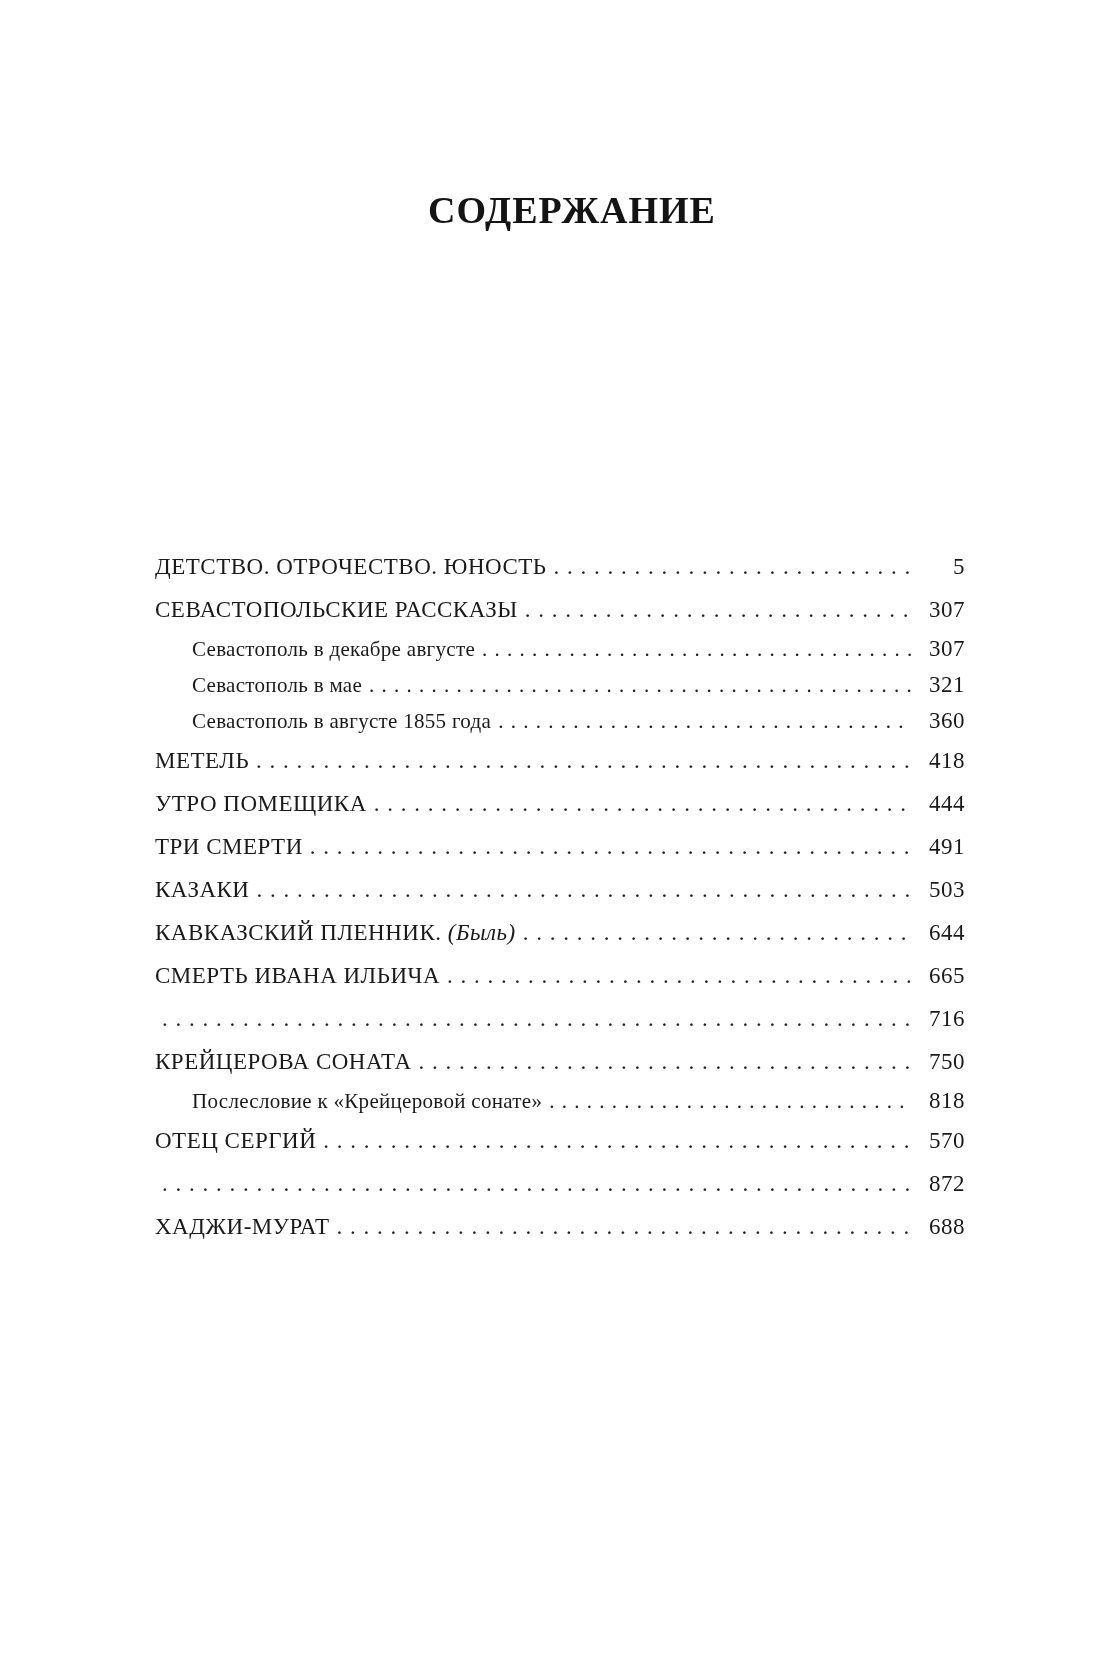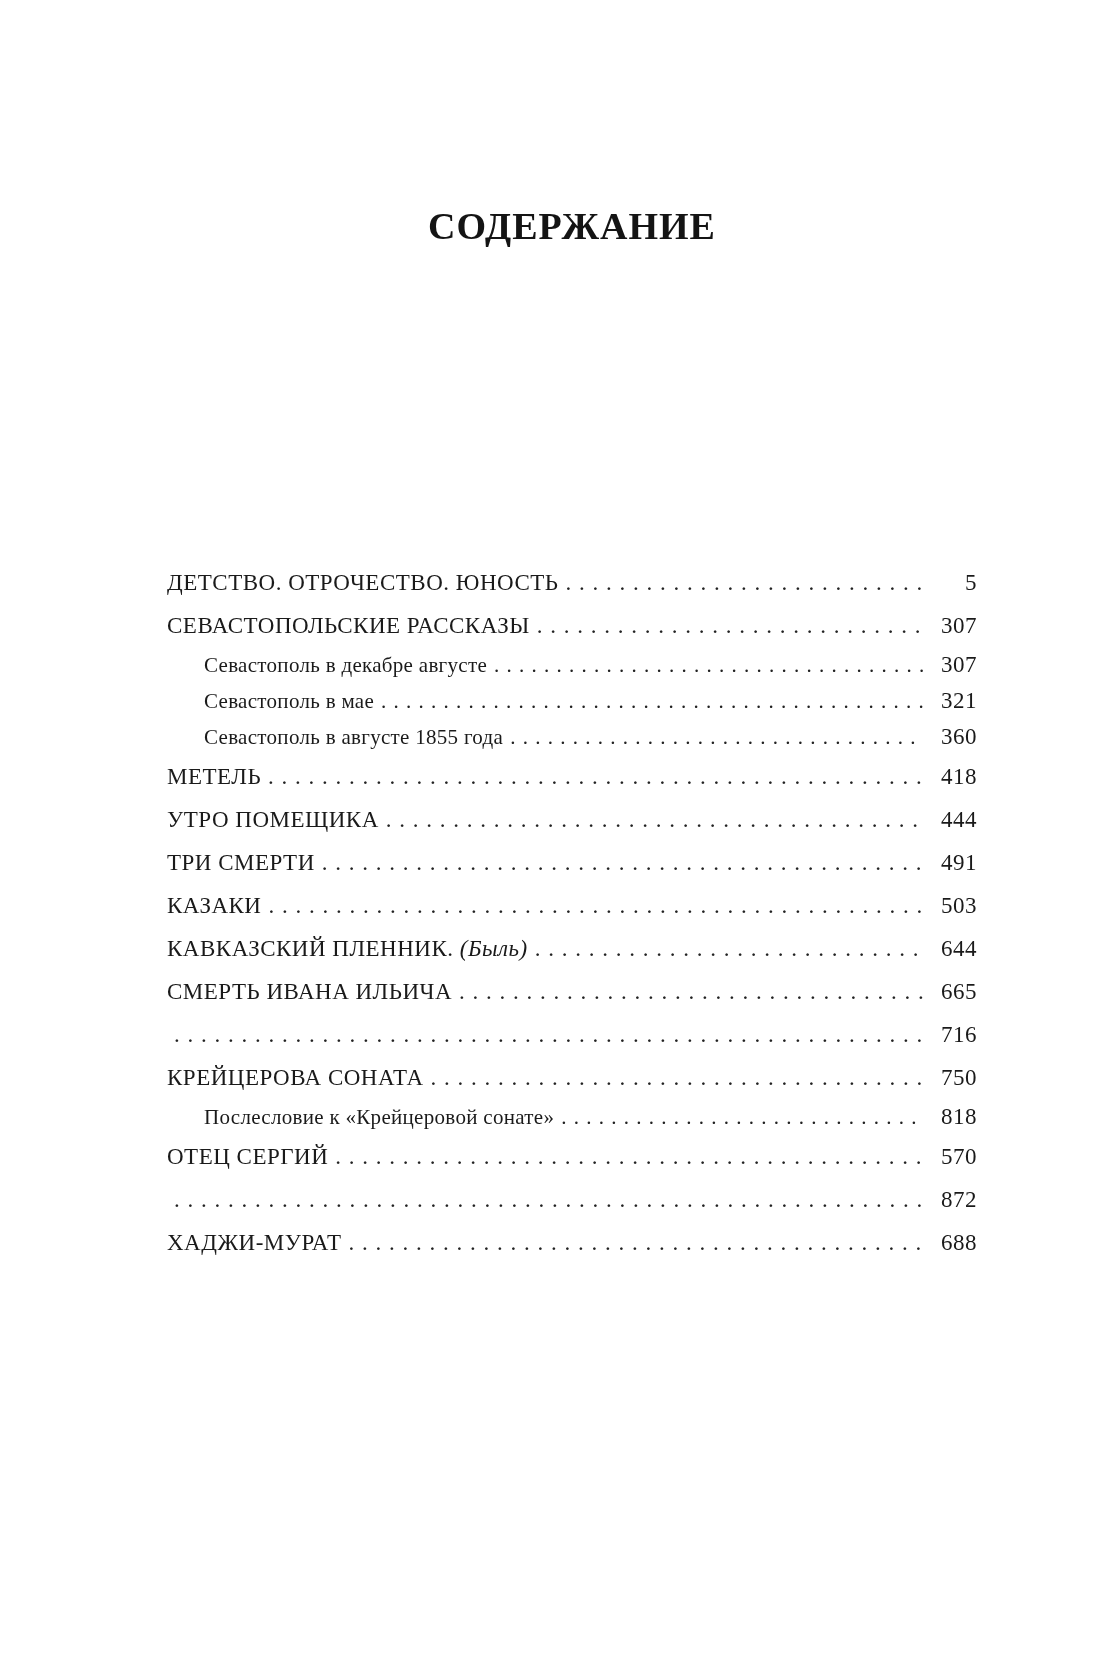--- a/index.html
+++ b/index.html
@@ -8,38 +8,37 @@
     background: #ffffff;
   }
   .page-canvas {
     position: relative;
     width: 1100px;
     height: 1395px;
     background: #ffffff;
     font-family: "Liberation Serif", "DejaVu Serif", serif;
     color: #1a1a1a;
     overflow: hidden;
-    margin-top: 16px;
   }
   .content-title {
     position: absolute;
     top: 163px;
     left: 167px;
     width: 810px;
     text-align: center;
     font-size: 38px;
     font-weight: bold;
     letter-spacing: 1px;
     line-height: 44px;
     color: #141414;
   }
   .toc {
     position: absolute;
     top: 545px;
-    left: 167px;
+    left: 155px;
     width: 810px;
   }
   .toc-row {
     display: flex;
     align-items: baseline;
     white-space: nowrap;
   }
   .toc-row.main {
     height: 43px;
     line-height: 43px;

